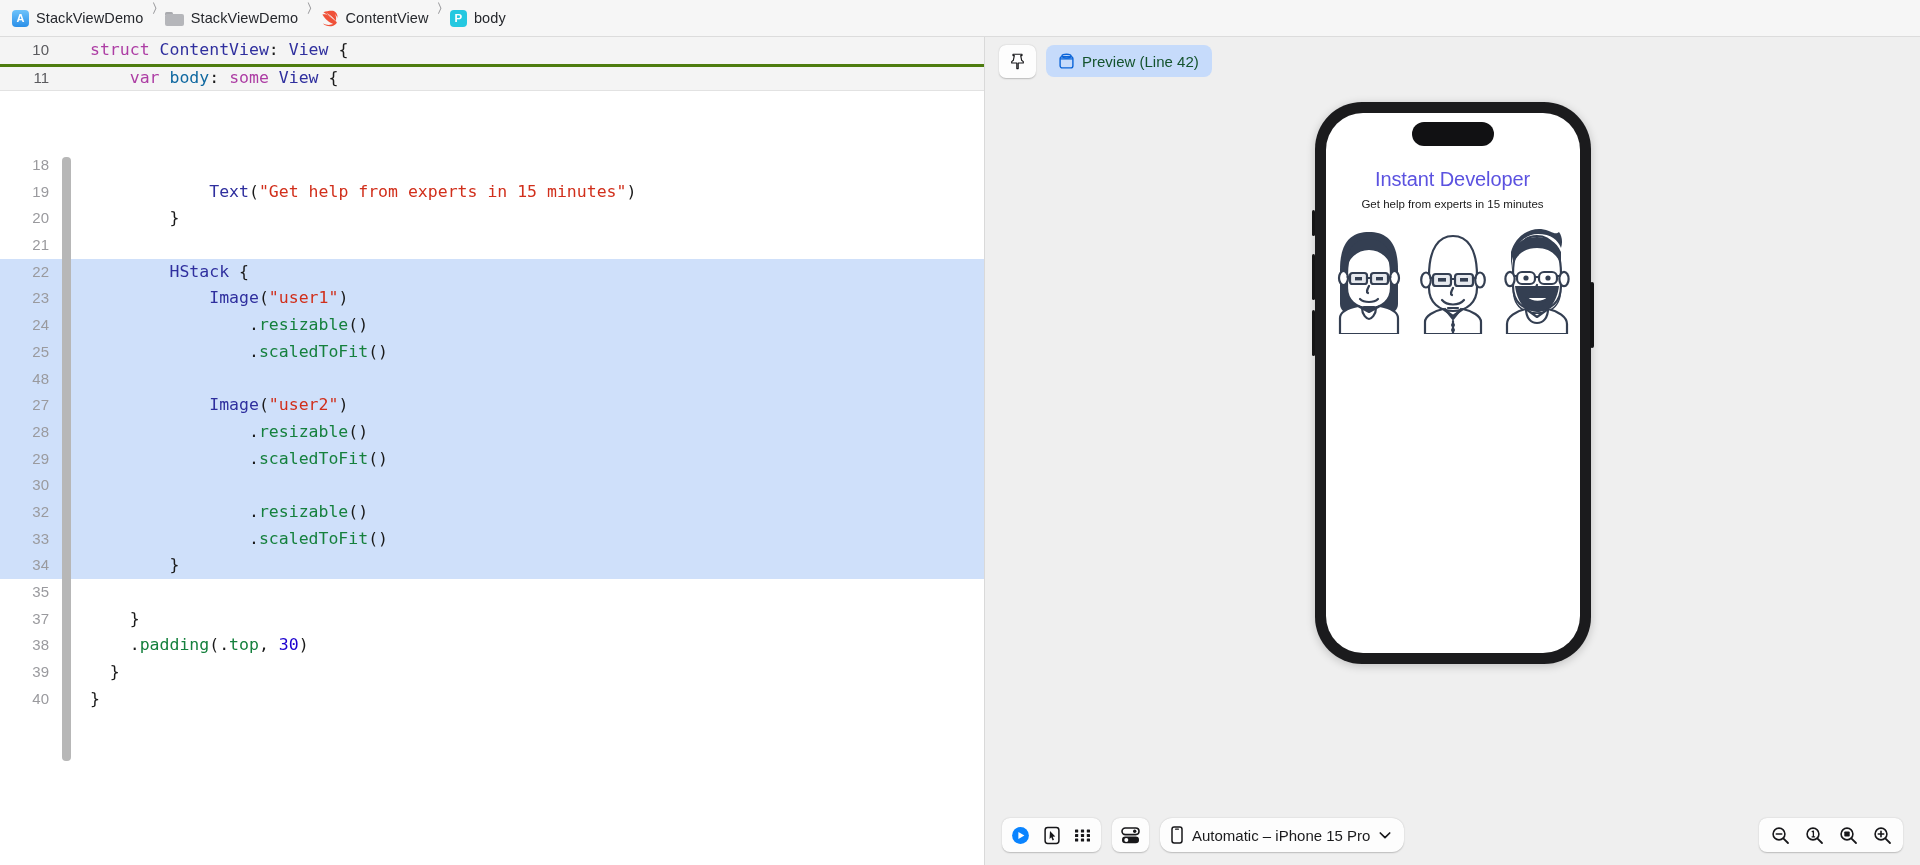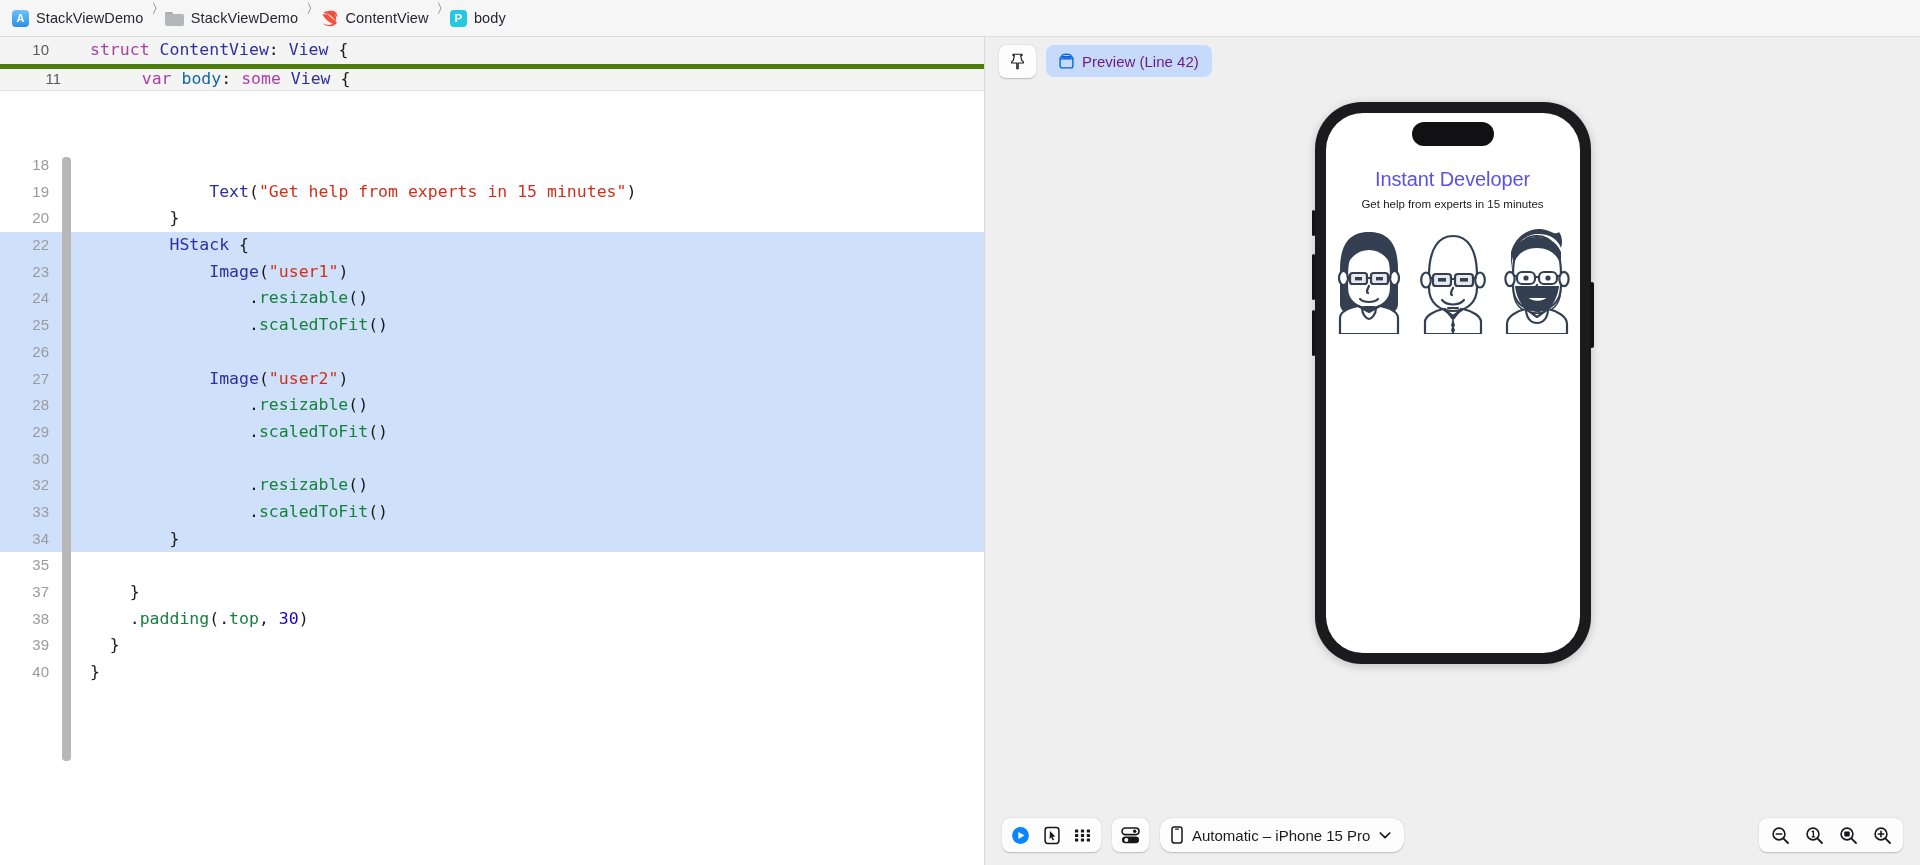--- a/index.html
+++ b/index.html
@@ -72,21 +72,21 @@
   }
 
   
   #sticky-header {
     position: absolute; top: 0; left: 0; right: 0;
     background: #f4f4f4;
     z-index: 5;
     border-bottom: 1px solid #e2e2e2;
   }
   #sticky-header .code-line { background: transparent; }
-  #sticky-header .code-line:nth-child(2) { border-top: 5px solid #4d7c0f; padding-left: 12px; }
+  #sticky-header .code-line:nth-child(2) { border-top: 3px solid #4d7c0f; }
 
   .code-line {
     height: 26.7px;
     display: flex;
     align-items: center;
     position: relative;
     font-family: "DejaVu Sans Mono", monospace;
     font-size: 16.5px;
     white-space: pre;
     line-height: 26.7px;
@@ -155,21 +155,21 @@
     box-shadow: 0 0.5px 1.5px rgba(0,0,0,.22);
     display: flex; align-items: center; justify-content: center;
   }
   .preview-pill {
     height: 32px;
     background: #c6dbfb;
     border-radius: 8px;
     display: flex; align-items: center;
     gap: 8px;
     padding: 0 13px;
-    color: #701a75;
+    color: #14532d;
     font-size: 15px;
   }
 
   #canvas-area {
     flex: 1;
     display: flex;
     align-items: flex-start;
     justify-content: center;
     padding-top: 17px;
     min-height: 0;
@@ -314,25 +314,26 @@
   <div id="split">
 
     <div id="editor-pane">
 
       <div id="code-body">
         <div id="fold-bar" style="top: 5px; height: 604.1px;"></div>
         <div id="code-lines">
             <div class="code-line"><div class="ln">18</div><div class="gutter-strip"></div><div class="code-text"></div></div>
             <div class="code-line"><div class="ln">19</div><div class="gutter-strip"></div><div class="code-text"><span class="pln">            </span><span class="typ">Text</span><span class="pln">(</span><span class="str">"Get help from experts in 15 minutes"</span><span class="pln">)</span></div></div>
             <div class="code-line"><div class="ln">20</div><div class="gutter-strip"></div><div class="code-text"><span class="pln">        }</span></div></div>
+            <div class="code-line"><div class="ln">21</div><div class="gutter-strip"></div><div class="code-text"></div></div>
             <div class="code-line sel"><div class="ln">22</div><div class="gutter-strip"></div><div class="code-text"><span class="pln">        </span><span class="typ">HStack</span><span class="pln"> {</span></div></div>
             <div class="code-line sel"><div class="ln">23</div><div class="gutter-strip"></div><div class="code-text"><span class="pln">            </span><span class="typ">Image</span><span class="pln">(</span><span class="str">"user1"</span><span class="pln">)</span></div></div>
             <div class="code-line sel"><div class="ln">24</div><div class="gutter-strip"></div><div class="code-text"><span class="pln">                .</span><span class="meth">resizable</span><span class="pln">()</span></div></div>
             <div class="code-line sel"><div class="ln">25</div><div class="gutter-strip"></div><div class="code-text"><span class="pln">                .</span><span class="meth">scaledToFit</span><span class="pln">()</span></div></div>
-            <div class="code-line sel"><div class="ln">26</div><div class="gutter-strip"></div><div class="code-text"></div></div>
+            <div class="code-line sel"><div class="ln">48</div><div class="gutter-strip"></div><div class="code-text"></div></div>
             <div class="code-line sel"><div class="ln">27</div><div class="gutter-strip"></div><div class="code-text"><span class="pln">            </span><span class="typ">Image</span><span class="pln">(</span><span class="str">"user2"</span><span class="pln">)</span></div></div>
             <div class="code-line sel"><div class="ln">28</div><div class="gutter-strip"></div><div class="code-text"><span class="pln">                .</span><span class="meth">resizable</span><span class="pln">()</span></div></div>
             <div class="code-line sel"><div class="ln">29</div><div class="gutter-strip"></div><div class="code-text"><span class="pln">                .</span><span class="meth">scaledToFit</span><span class="pln">()</span></div></div>
             <div class="code-line sel"><div class="ln">30</div><div class="gutter-strip"></div><div class="code-text"></div></div>
             <div class="code-line sel"><div class="ln">32</div><div class="gutter-strip"></div><div class="code-text"><span class="pln">                .</span><span class="meth">resizable</span><span class="pln">()</span></div></div>
             <div class="code-line sel"><div class="ln">33</div><div class="gutter-strip"></div><div class="code-text"><span class="pln">                .</span><span class="meth">scaledToFit</span><span class="pln">()</span></div></div>
             <div class="code-line sel"><div class="ln">34</div><div class="gutter-strip"></div><div class="code-text"><span class="pln">        }</span></div></div>
             <div class="code-line"><div class="ln">35</div><div class="gutter-strip"></div><div class="code-text"></div></div>
             <div class="code-line"><div class="ln">37</div><div class="gutter-strip"></div><div class="code-text"><span class="pln">    }</span></div></div>
             <div class="code-line"><div class="ln">38</div><div class="gutter-strip"></div><div class="code-text"><span class="pln">    .</span><span class="meth">padding</span><span class="pln">(.</span><span class="meth">top</span><span class="pln">, </span><span class="num">30</span><span class="pln">)</span></div></div>

